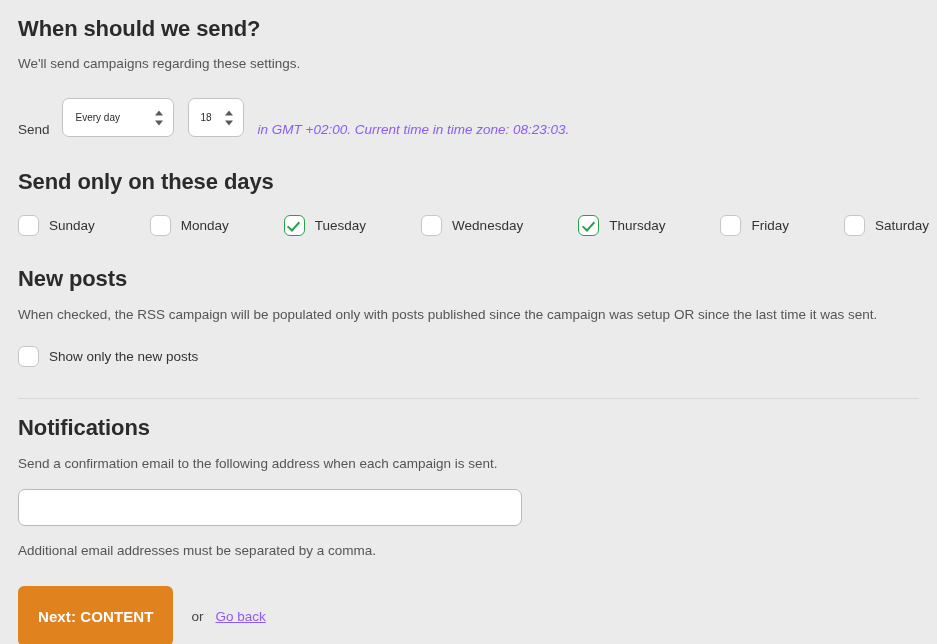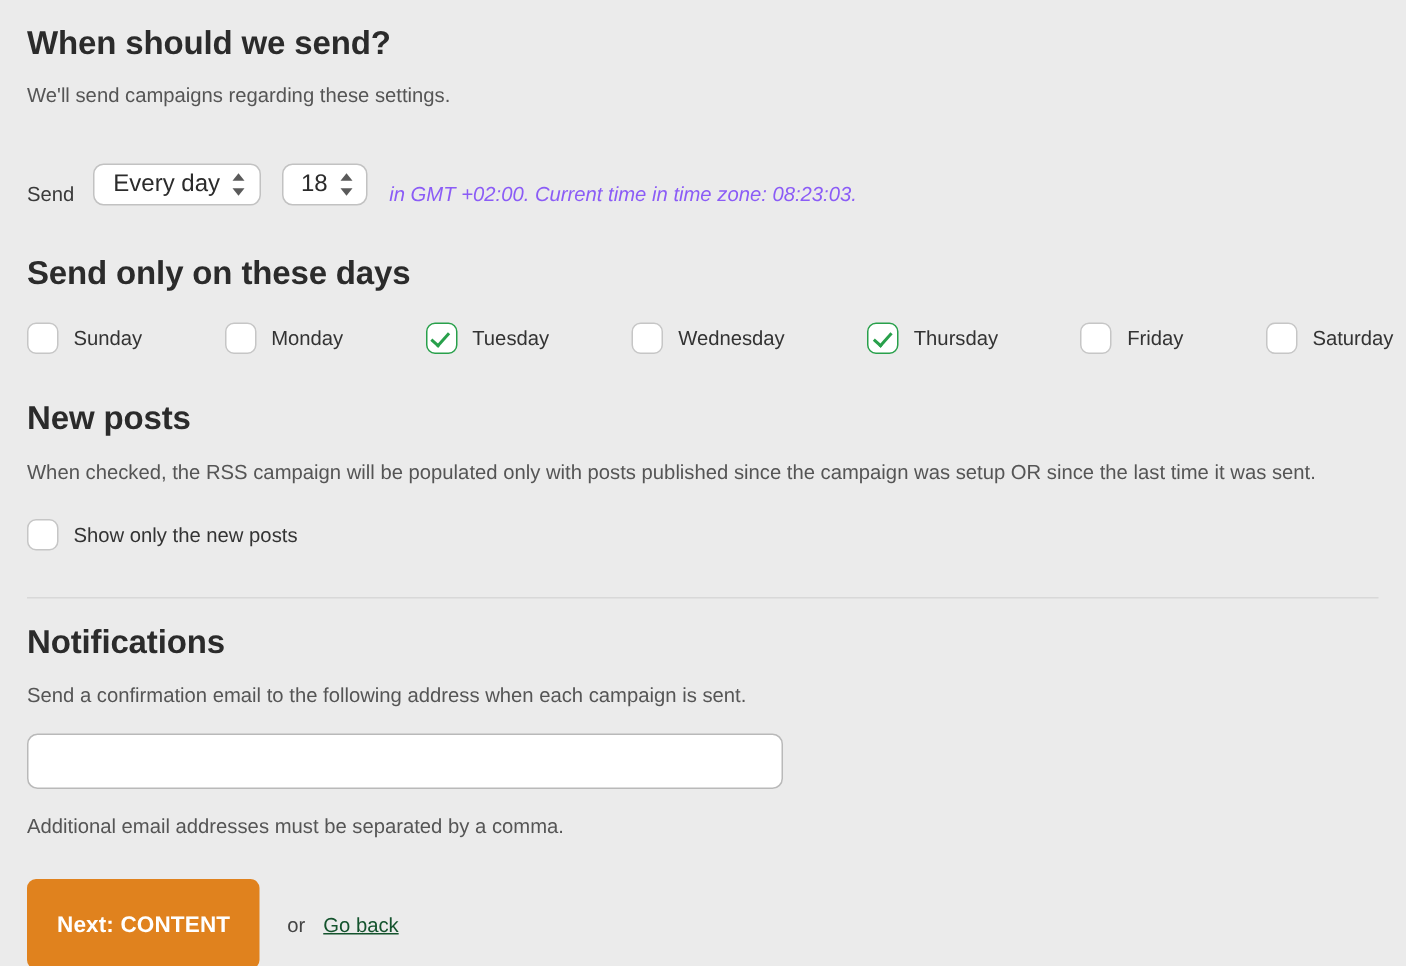--- a/index.html
+++ b/index.html
@@ -50,27 +50,27 @@
   .send-label {
     font-size: 13.5px;
     color: #3a3a3a;
     margin-right: 12px;
   }
 
   .select-box {
     position: relative;
     display: inline-flex;
     align-items: center;
-    height: 28px;
+    height: 39px;
     box-sizing: border-box;
     background: #ffffff;
     border: 1px solid #c2c2c2;
     border-radius: 7px;
     padding: 0 26px 0 13px;
-    font-size: 16px;
+    font-size: 10px;
     color: #2b2b2b;
     cursor: pointer;
     user-select: none;
   }
   #select-frequency { min-width: 112px; }
   #select-hour { min-width: 56px; margin-left: 14px; padding-left: 12px; }
   .select-value { white-space: nowrap; }
   .spinner-icon {
     position: absolute;
     right: 9px;
@@ -206,21 +206,21 @@
     letter-spacing: 0.1px;
     cursor: pointer;
   }
   .or-text {
     font-size: 13.5px;
     color: #444444;
     margin: 0 12px 0 18px;
   }
   #go-back-link {
     font-size: 13.5px;
-    color: #14532d;
+    color: #8b5cf6;
     text-decoration: underline;
     cursor: pointer;
   }
 </style>
 </head>
 <body>
 
 <div class="page">
 
   <section id="when-block">

